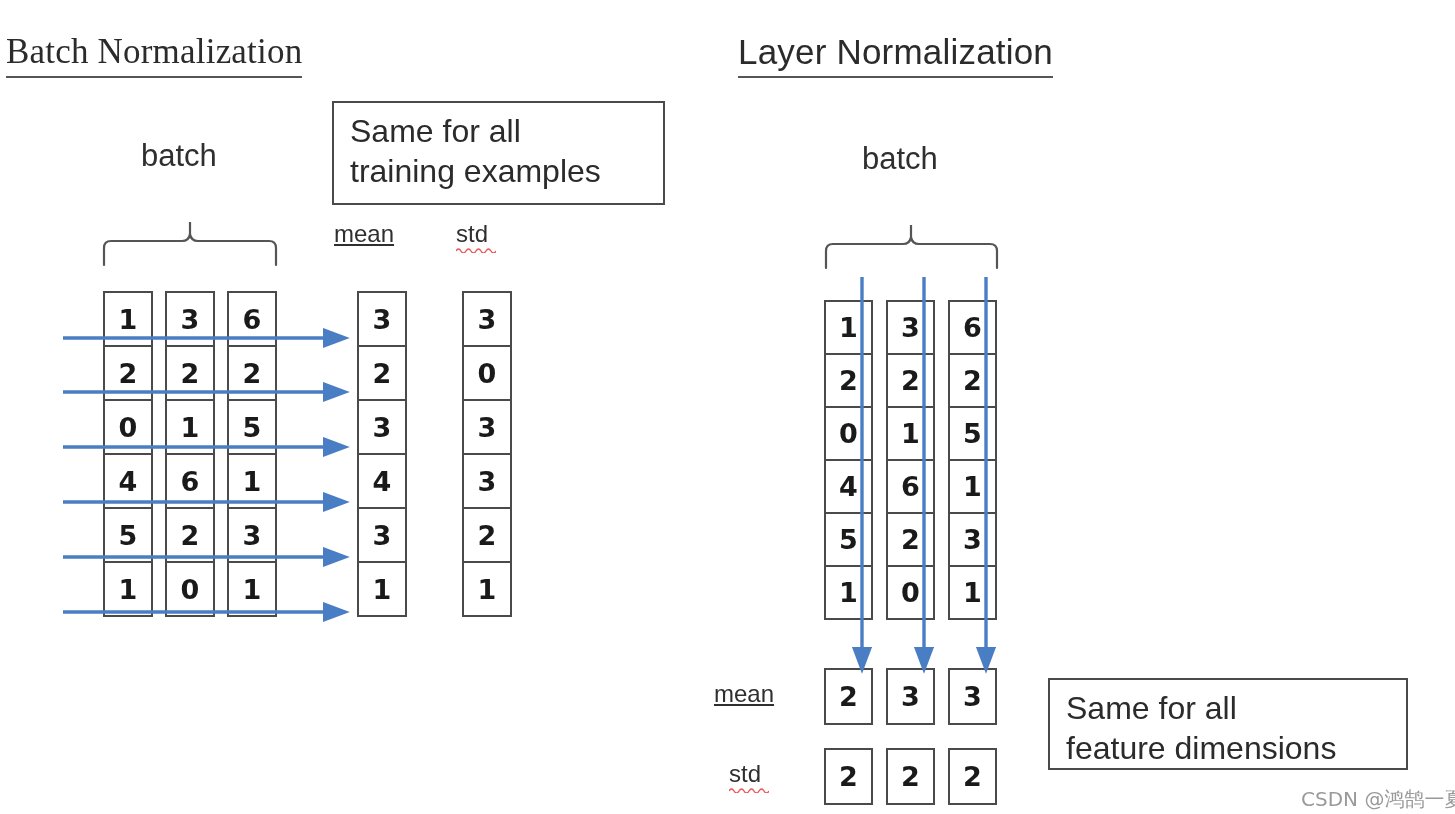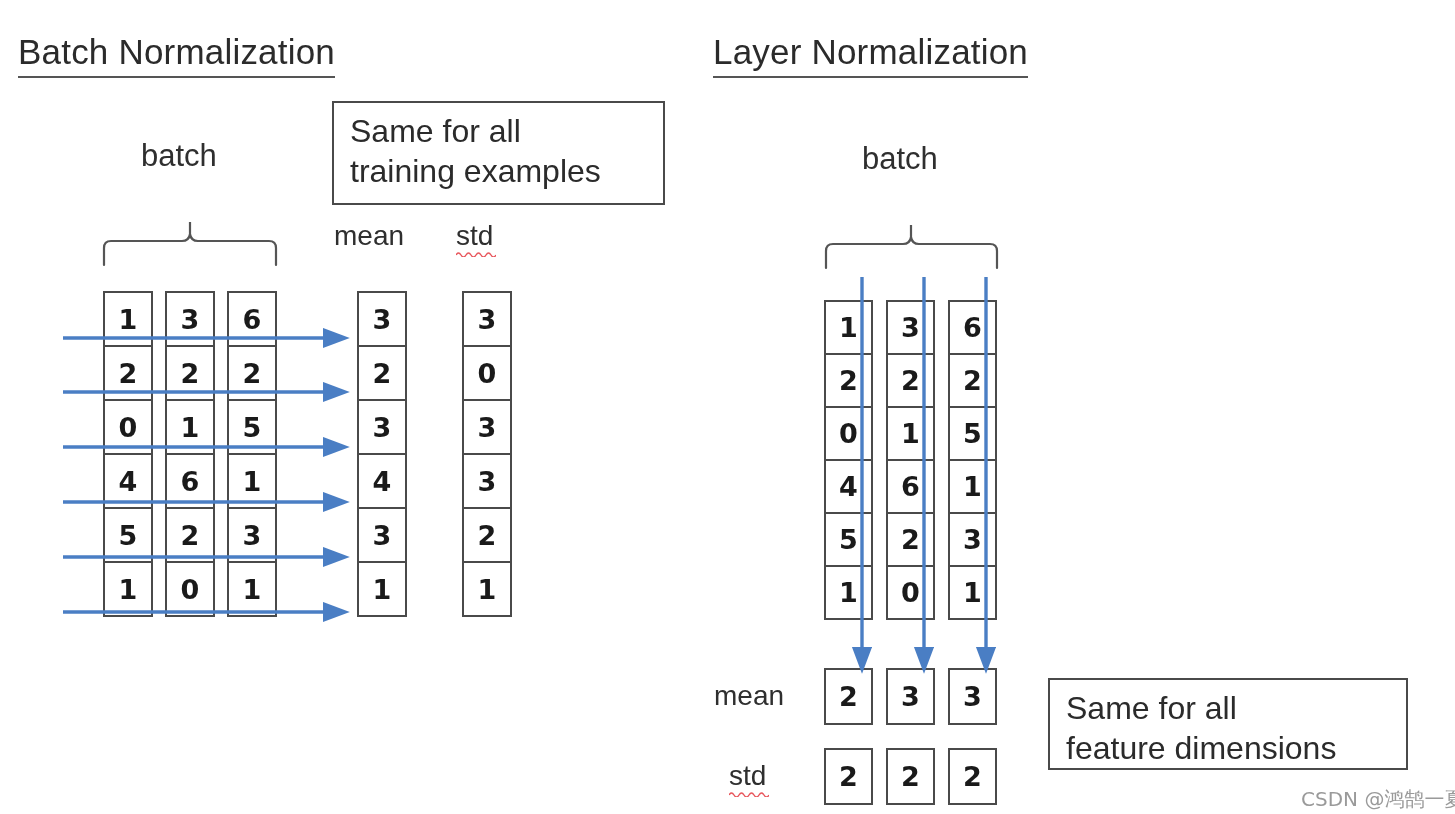--- a/index.html
+++ b/index.html
@@ -37,24 +37,25 @@
   }
 
   
   .label {
     font-size: 31px;
     color: #2f2f2f;
     white-space: nowrap;
     line-height: 1;
   }
   .label-sm {
-    font-size: 28px;
+    font-size: 24px;
     color: #2f2f2f;
     white-space: nowrap;
     line-height: 1;
+    text-decoration: underline;
   }
   .misspelled {
     position: relative;
     display: inline-block;
   }
   .misspelled .squiggle {
     position: absolute;
     left: 0;
     right: 0;
     bottom: -7px;
@@ -131,21 +132,21 @@
     color: #9a9a9a;
     white-space: nowrap;
     font-family: "DejaVu Sans", sans-serif;
   }
 </style>
 </head>
 <body>
 
 <div id="canvas">
 
-  <div class="abs section-title" style="left:18px; top:34px;">
+  <div class="abs section-title" style="left:6px; top:34px;font-family:Liberation Serif, serif;">
     <span>Batch Normalization</span>
     <span class="rule"></span>
   </div>
 
   <div class="abs label" style="left:141px; top:140px;">batch</div>
 
   <div class="abs callout" style="left:332px; top:101px; width:333px; height:104px;">Same for all
 training examples</div>
 
   <div class="abs label-sm" style="left:334px; top:222px;">mean</div>
@@ -194,21 +195,21 @@
     </div>
   <div class="cellcol" id="bn-std-col" style="left:462px; top:291px; width:50px;">
       <div class="cell" style="height: 56px;">3</div>
       <div class="cell" style="height: 56px;">0</div>
       <div class="cell" style="height: 56px;">3</div>
       <div class="cell" style="height: 56px;">3</div>
       <div class="cell" style="height: 56px;">2</div>
       <div class="cell" style="height: 56px;">1</div>
     </div>
 
-  <div class="abs section-title" style="left:713px; top:34px;text-align:right;">
+  <div class="abs section-title" style="left:738px; top:34px;text-align:right;">
     <span>Layer Normalization</span>
     <span class="rule"></span>
   </div>
 
   <div class="abs label" style="left:862px; top:143px;">batch</div>
 
   <div class="cellcol" id="ln-col-0" style="left:824px; top:300px; width:49px;">
       <div class="cell" style="height: 55px;">1</div>
       <div class="cell" style="height: 55px;">2</div>
       <div class="cell" style="height: 55px;">0</div>

